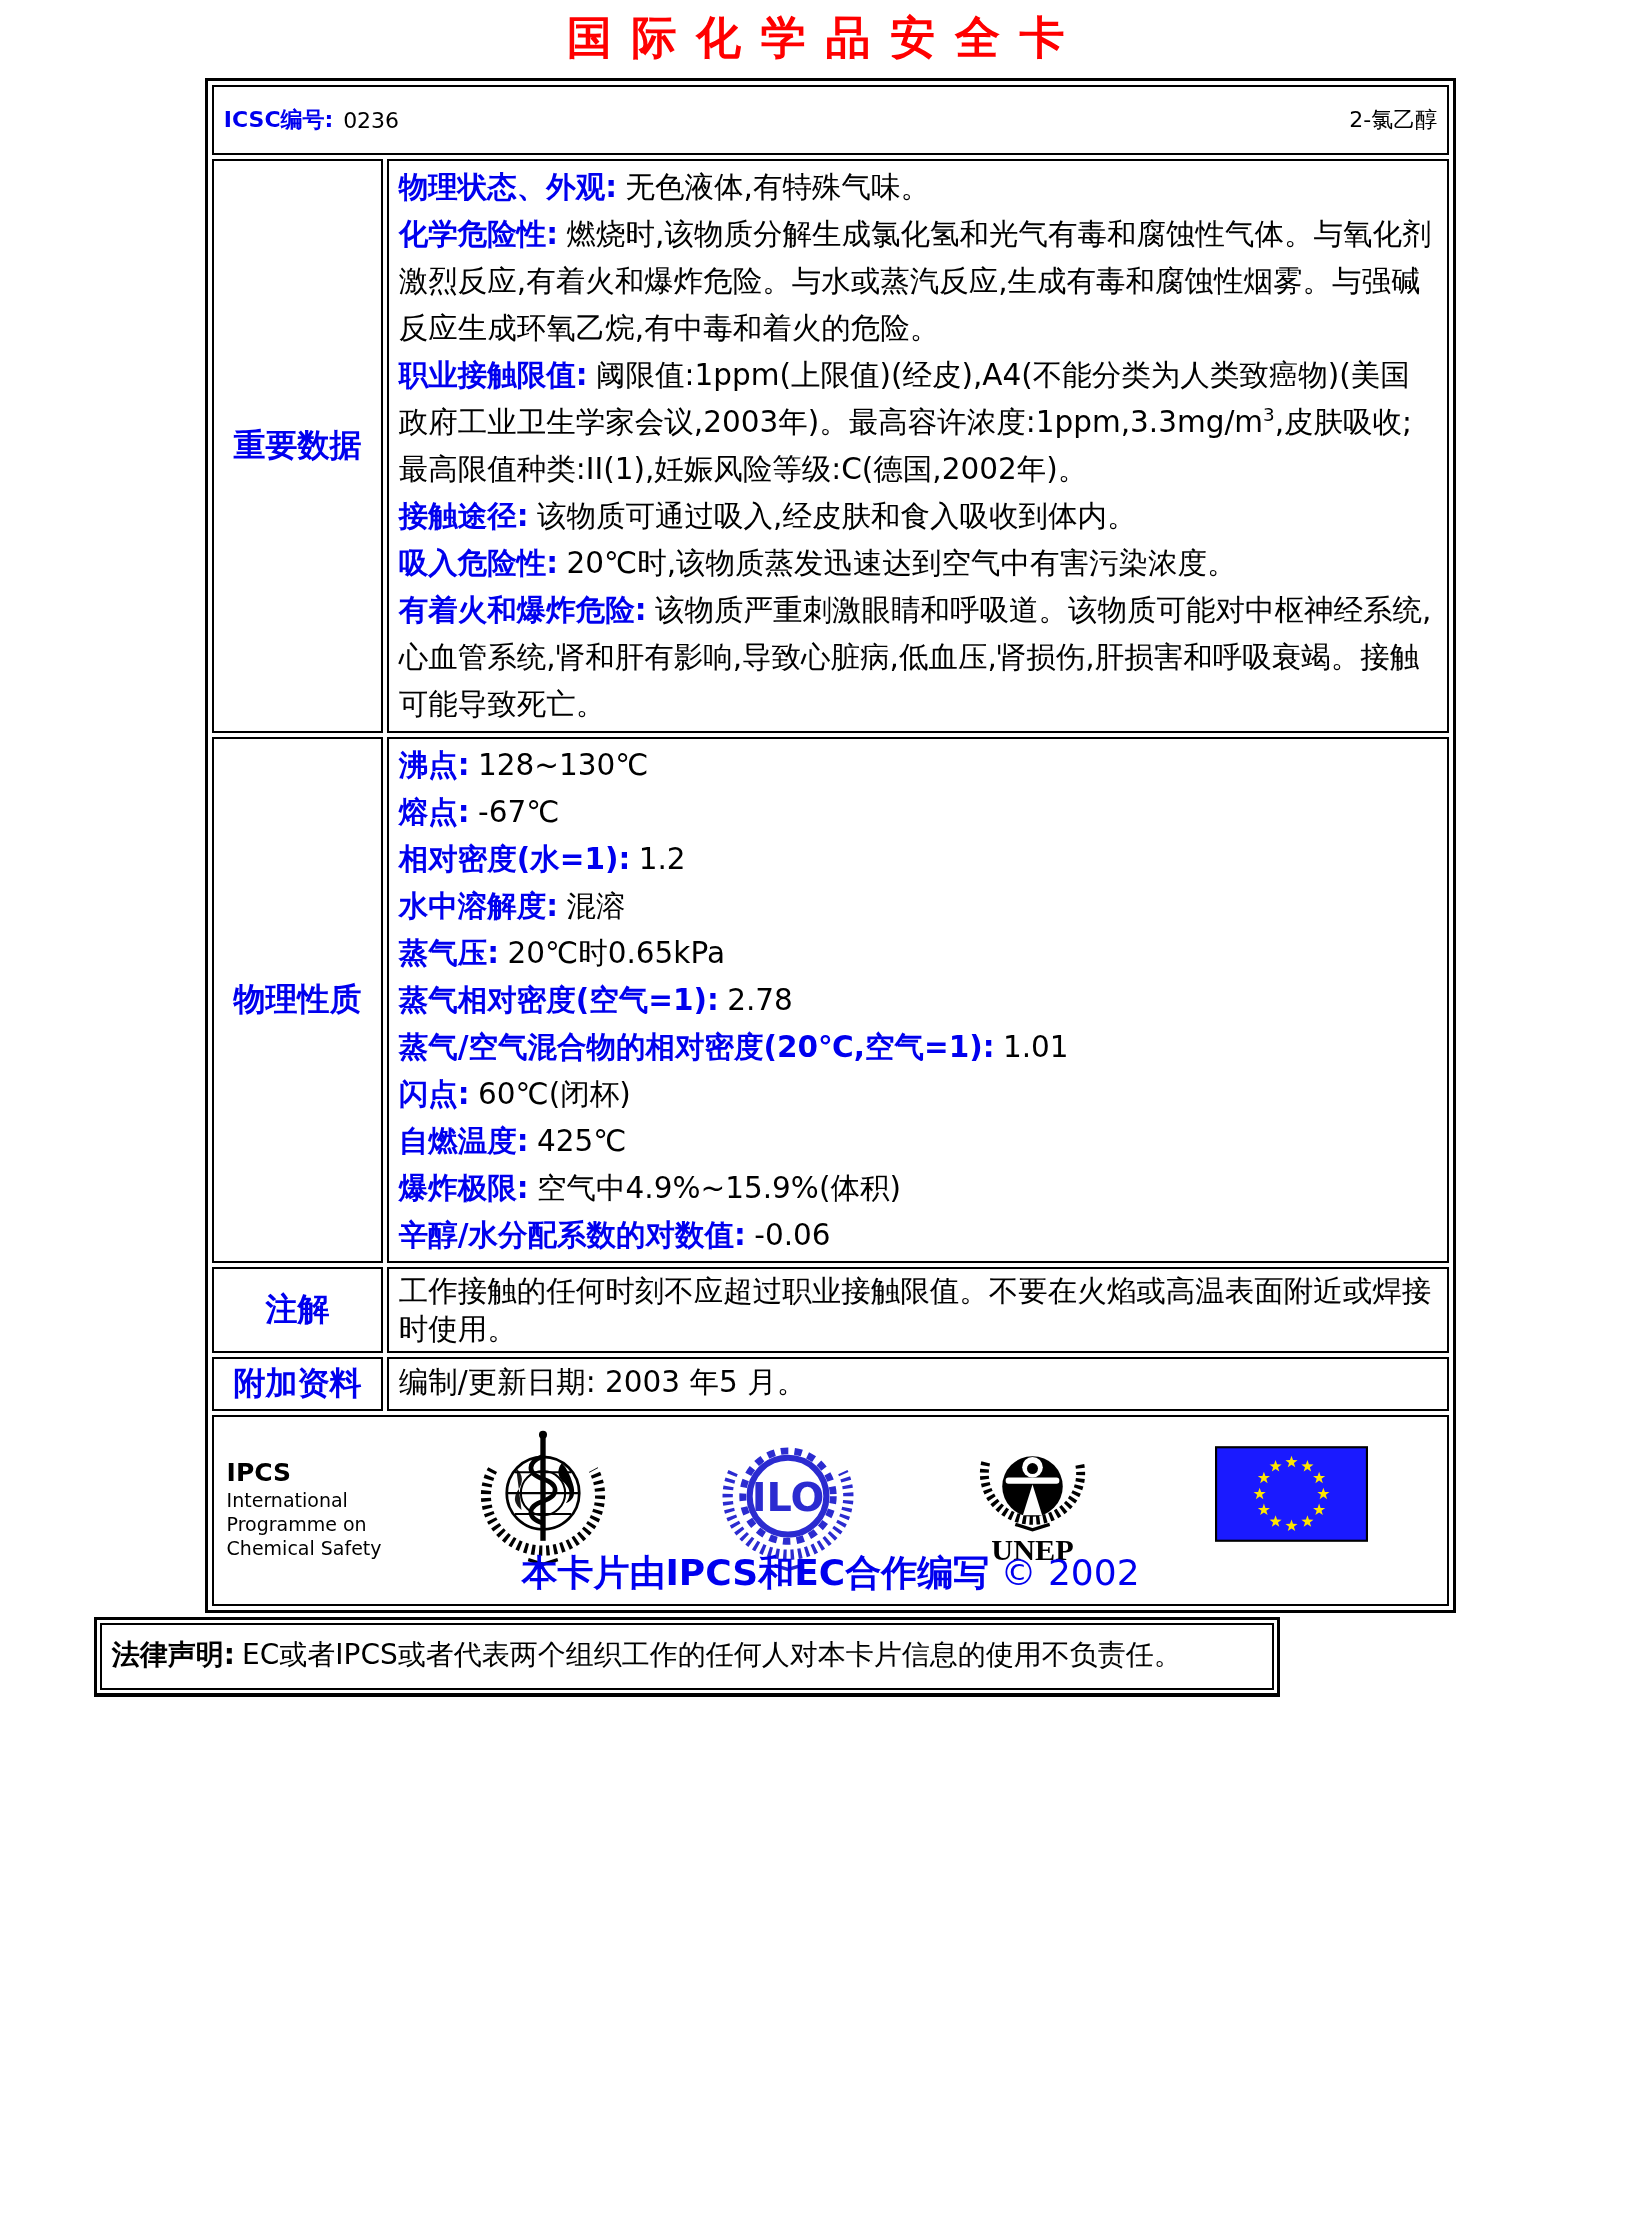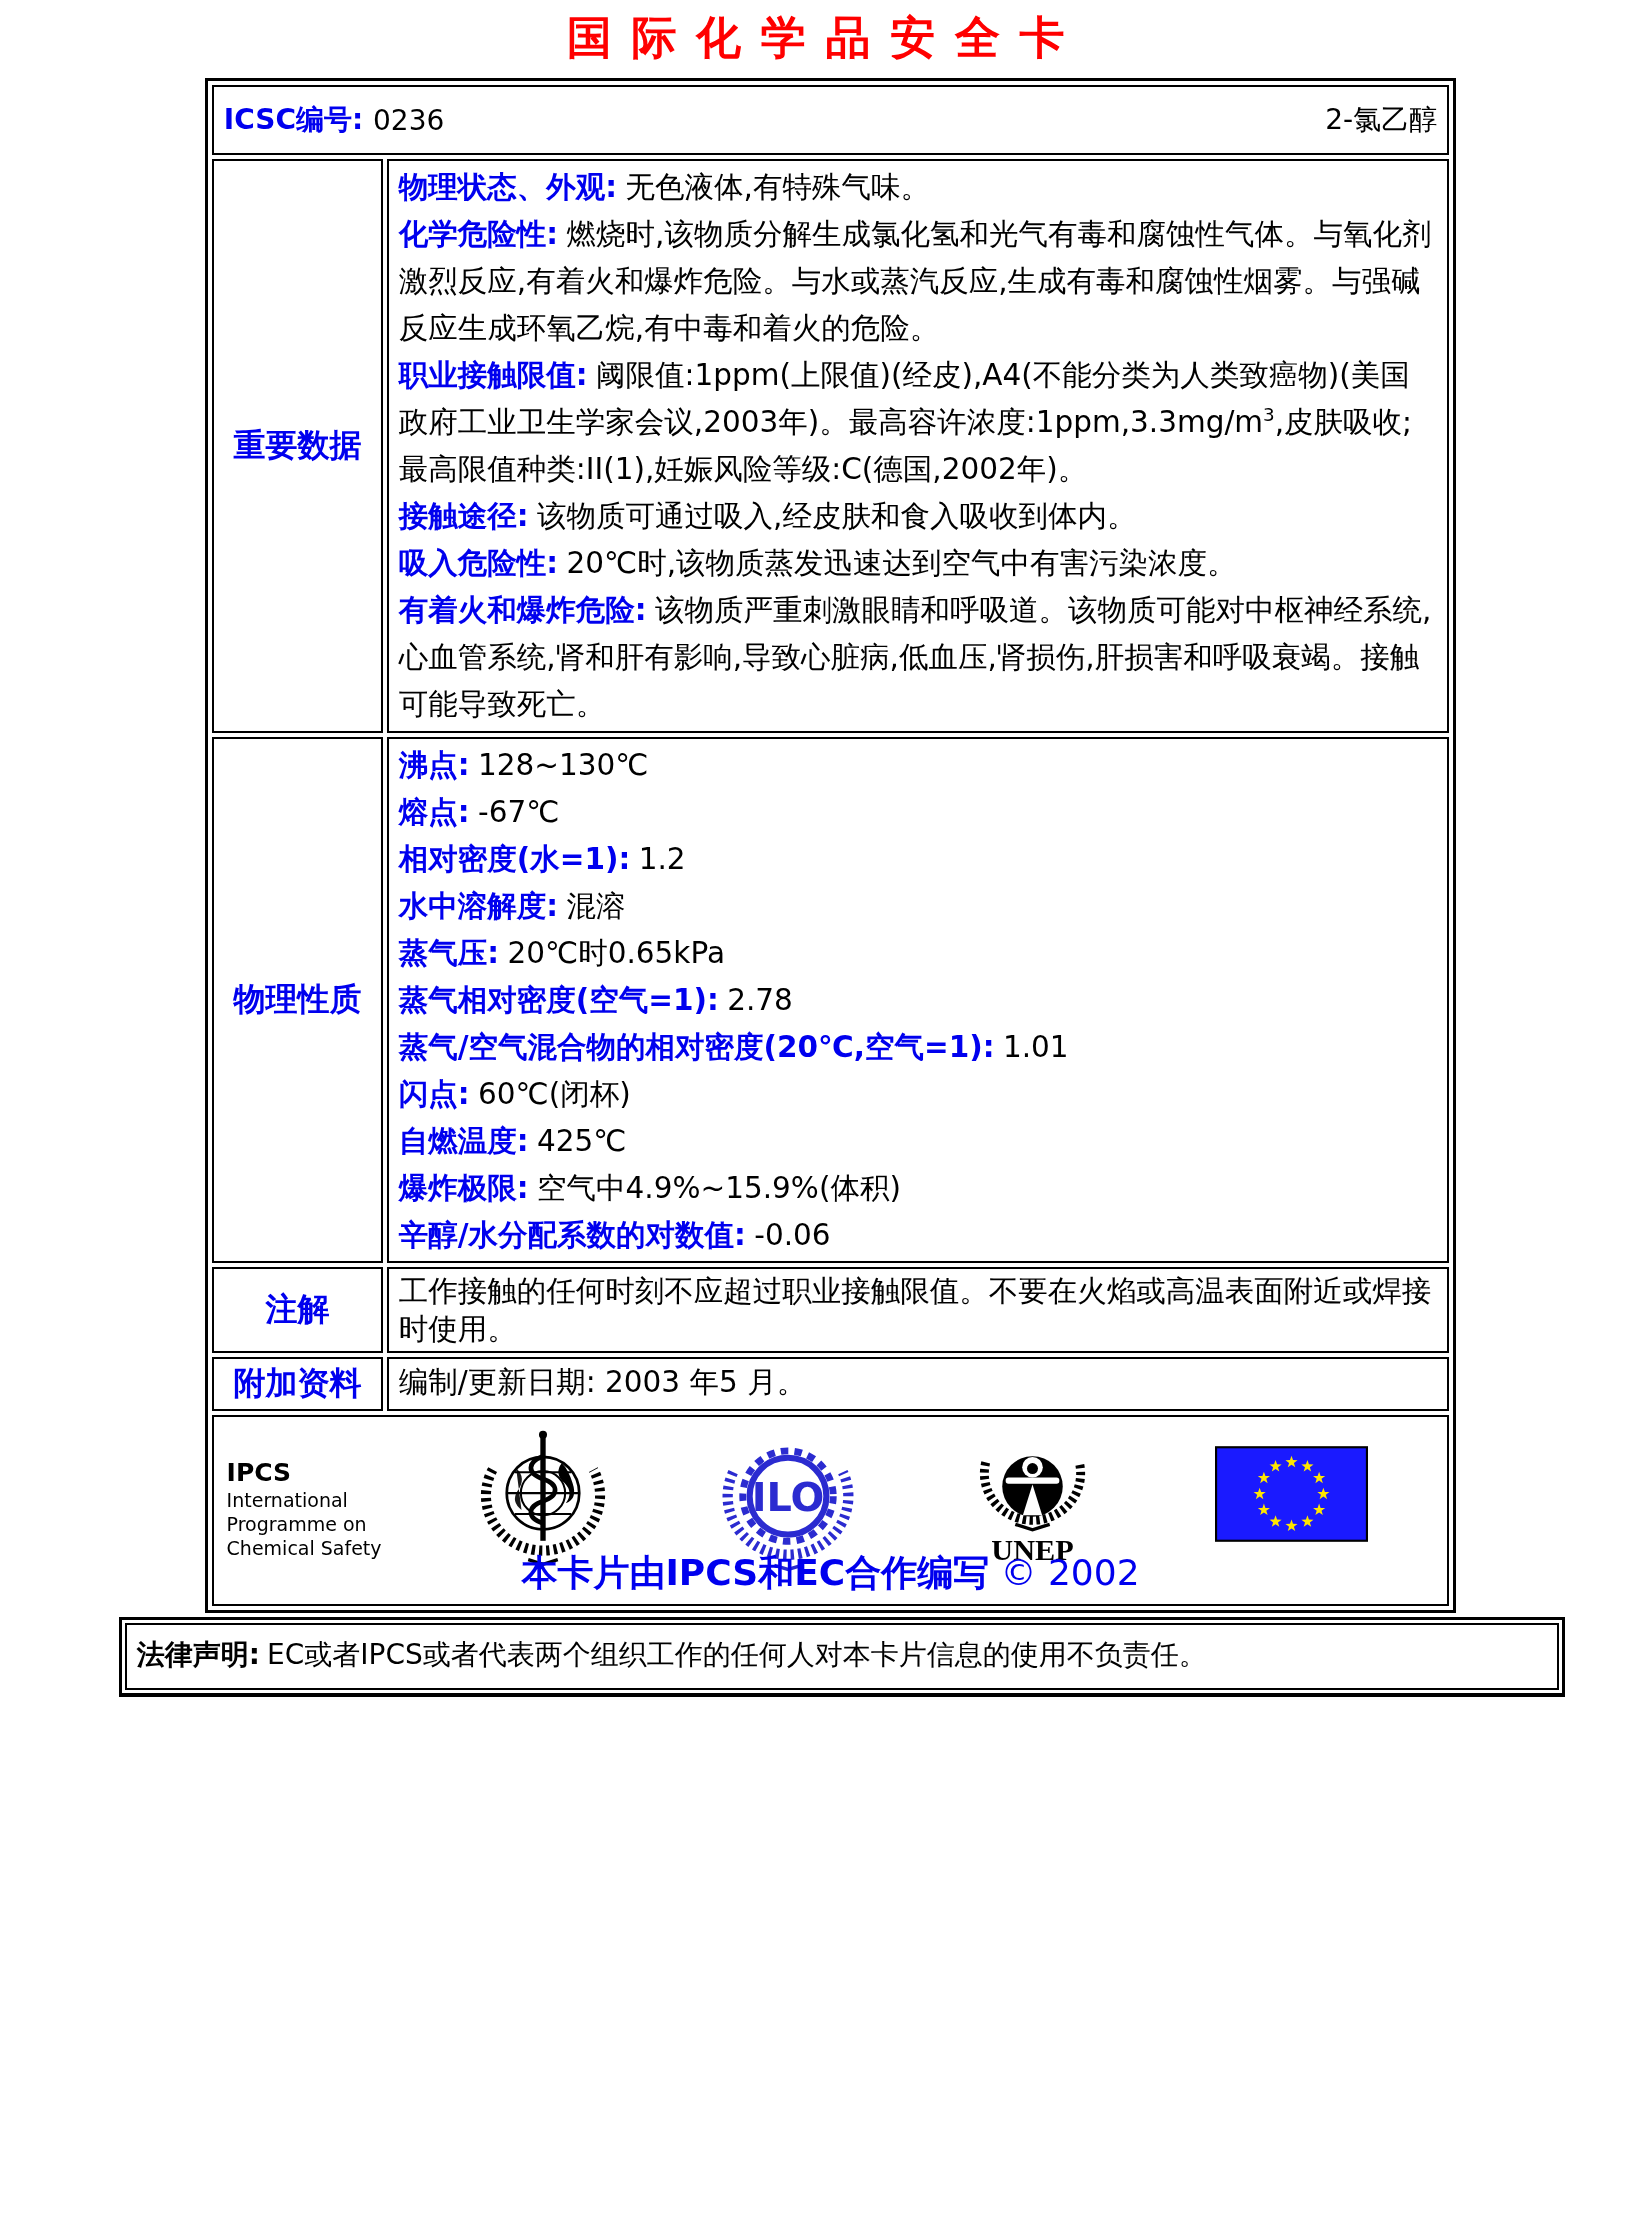--- a/index.html
+++ b/index.html
@@ -27,21 +27,21 @@
   table.card{
     margin-left:205px;
     width:1251px;
     border:3.5px solid var(--ink);
     border-collapse:separate;
     border-spacing:4.2px;
     background:#ffffff;
   }
   table.card td{border:2.1px solid var(--ink);padding:2.8px 9.8px;}
   td.header-cell{height:70px;}
-  .header-flex{display:flex;justify-content:space-between;align-items:center;height:100%;font-size:28px;}
+  .header-flex{display:flex;justify-content:space-between;align-items:center;height:100%;font-size:22px;}
   .blue-label{color:var(--accent-blue);font-weight:bold;}
   .header-left{display:flex;align-items:center;gap:9.8px;}
   td.label-cell{
     width:171px;text-align:center;vertical-align:middle;
     color:var(--accent-blue);font-weight:bold;font-size:32px;
     padding:2.8px 4.2px;
   }
   td.content-cell{
     vertical-align:top;font-size:29.5px;line-height:47px;
   }
@@ -59,22 +59,22 @@
   .ilo-logo{left:505px;top:14px;color:var(--ilo-blue);}
   .unep-logo{left:759px;top:11.2px;color:var(--ink);}
   .eu-flag{left:1001px;top:29.5px;}
   .logos-caption{
     position:absolute;left:0;top:132px;width:100%;text-align:center;
     font-size:36px;color:var(--accent-blue);
   }
   .logos-caption .cap-main{font-weight:bold;}
   .logos-caption .cap-copy{font-weight:normal;margin-left:11.2px;}
   table.legal{
-    margin-left:119px;margin-top:4.2px;
-    width:1446px;
+    margin-left:94px;margin-top:4.2px;
+    width:1186px;
     border:3.5px solid var(--ink);
     border-bottom-width:4.9px;
     border-collapse:separate;border-spacing:3.5px;
   }
   table.legal td{border:2.1px solid var(--ink);padding:9.8px 9.8px 12.6px 9.8px;font-size:28px;line-height:37px;height:67px;vertical-align:middle;}
   .legal-label{font-weight:bold;margin-right:7px;}
   .unep-text{font-family:"Liberation Serif","DejaVu Serif",serif;font-weight:bold;}
 </style>
 </head>
 <body>

